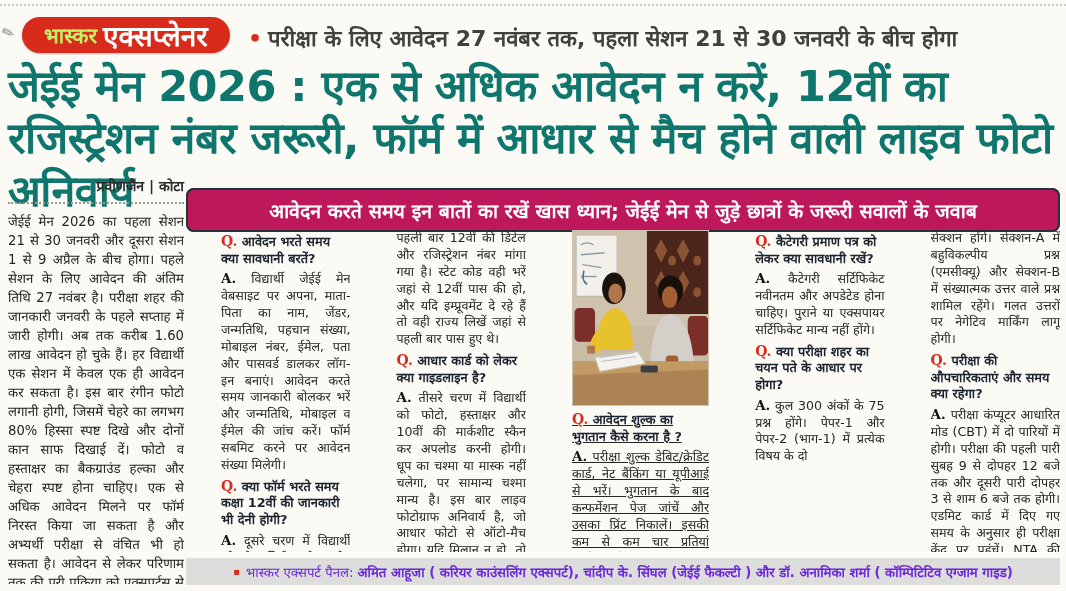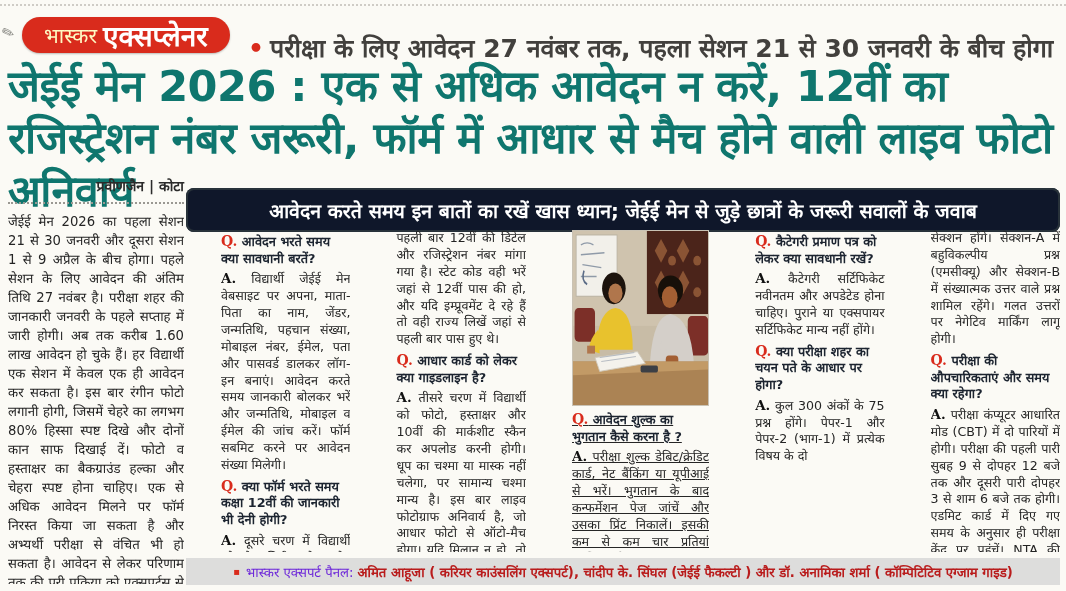--- a/index.html
+++ b/index.html
@@ -10,26 +10,26 @@
     color:#262626;
   }
   .top-rule{position:absolute;left:0;top:4px;width:100%;border-top:2px dotted #cfccc6;}
 
   
   .badge{
     position:absolute;left:22px;top:17px;height:36px;padding:0 22px;
     background:#d92b1c;border-radius:20px;display:flex;align-items:center;gap:6px;
     box-shadow:0 1px 2px rgba(0,0,0,.25);
   }
-  .badge .b1{color:#fef9c3;font-weight:normal;font-size:21px;}
+  .badge .b1{color:#bef264;font-weight:bold;font-size:21px;}
   .badge .b2{color:#ffffff;font-weight:bold;font-size:28px;}
   .nib{position:absolute;left:2px;top:24px;color:#8a8a85;font-size:15px;transform:rotate(-20deg);}
   .kicker{
     position:absolute;left:248px;top:22px;right:8px;
-    font-size:25px;font-weight:bold;color:#42403d;white-space:nowrap;margin-top:8px;
+    font-size:22px;font-weight:bold;color:#42403d;white-space:nowrap;
   }
   .kicker .dot{color:#d92b1c;margin-right:6px;}
 
   .headline{
     position:absolute;left:8px;top:60px;width:1054px;
     font-size:43px;line-height:1.22;font-weight:bold;color:#0f766e;
     letter-spacing:-0.5px;
   }
 
   
@@ -37,21 +37,21 @@
   .byline{font-size:14px;font-weight:bold;color:#2b2b2b;text-align:right;}
   .byline-rule{border-top:2px dotted #9a9892;margin:7px 0 8px 0;}
   .intro{
     font-size:13.2px;line-height:1.44;text-align:justify;color:#242424;
     height:372px;overflow:hidden;
   }
 
   
   .section-bar{
     position:absolute;left:186px;top:188px;width:874px;height:44px;
-    background:#0f172a;border-radius:8px;display:flex;align-items:center;justify-content:center;
+    background:#be185d;border-radius:8px;display:flex;align-items:center;justify-content:center;
     box-shadow:inset 0 0 0 2px #28323a;
   }
   .section-bar span{color:#fff;font-weight:bold;font-size:19.5px;white-space:nowrap;}
 
   
   .cols{
     position:absolute;left:186px;top:230px;width:874px;height:322px;
     display:flex;gap:11px;
   }
   .col{flex:1;overflow:hidden;font-size:12.6px;line-height:1.34;text-align:justify;margin-left:35px;}
@@ -64,21 +64,21 @@
   
   .photo{width:100%;height:176px;border:1px solid #c9c2b4;box-sizing:border-box;display:block;background:#c9bda8;margin-bottom:4px;}
 
   
   .panel{
     position:absolute;left:186px;top:558px;width:874px;height:27px;
     background:#dddddc;display:flex;align-items:center;justify-content:center;gap:4px;
   }
   .panel .sq{color:#d92b1c;font-size:10px;margin-right:2px;}
   .panel .lbl{color:#6d28d9;font-weight:normal;font-size:13.2px;white-space:nowrap;}
-  .panel .txt{color:#b91c1c;font-weight:bold;font-size:13.2px;white-space:nowrap;}
+  .panel .txt{color:#6d28d9;font-weight:bold;font-size:13.2px;white-space:nowrap;}
 </style>
 </head>
 <body>
 
 <div class="page">
   <div class="top-rule"></div>
   <div class="nib">✎</div>
 
   <div class="badge">
     <span class="b1">भास्कर</span>

